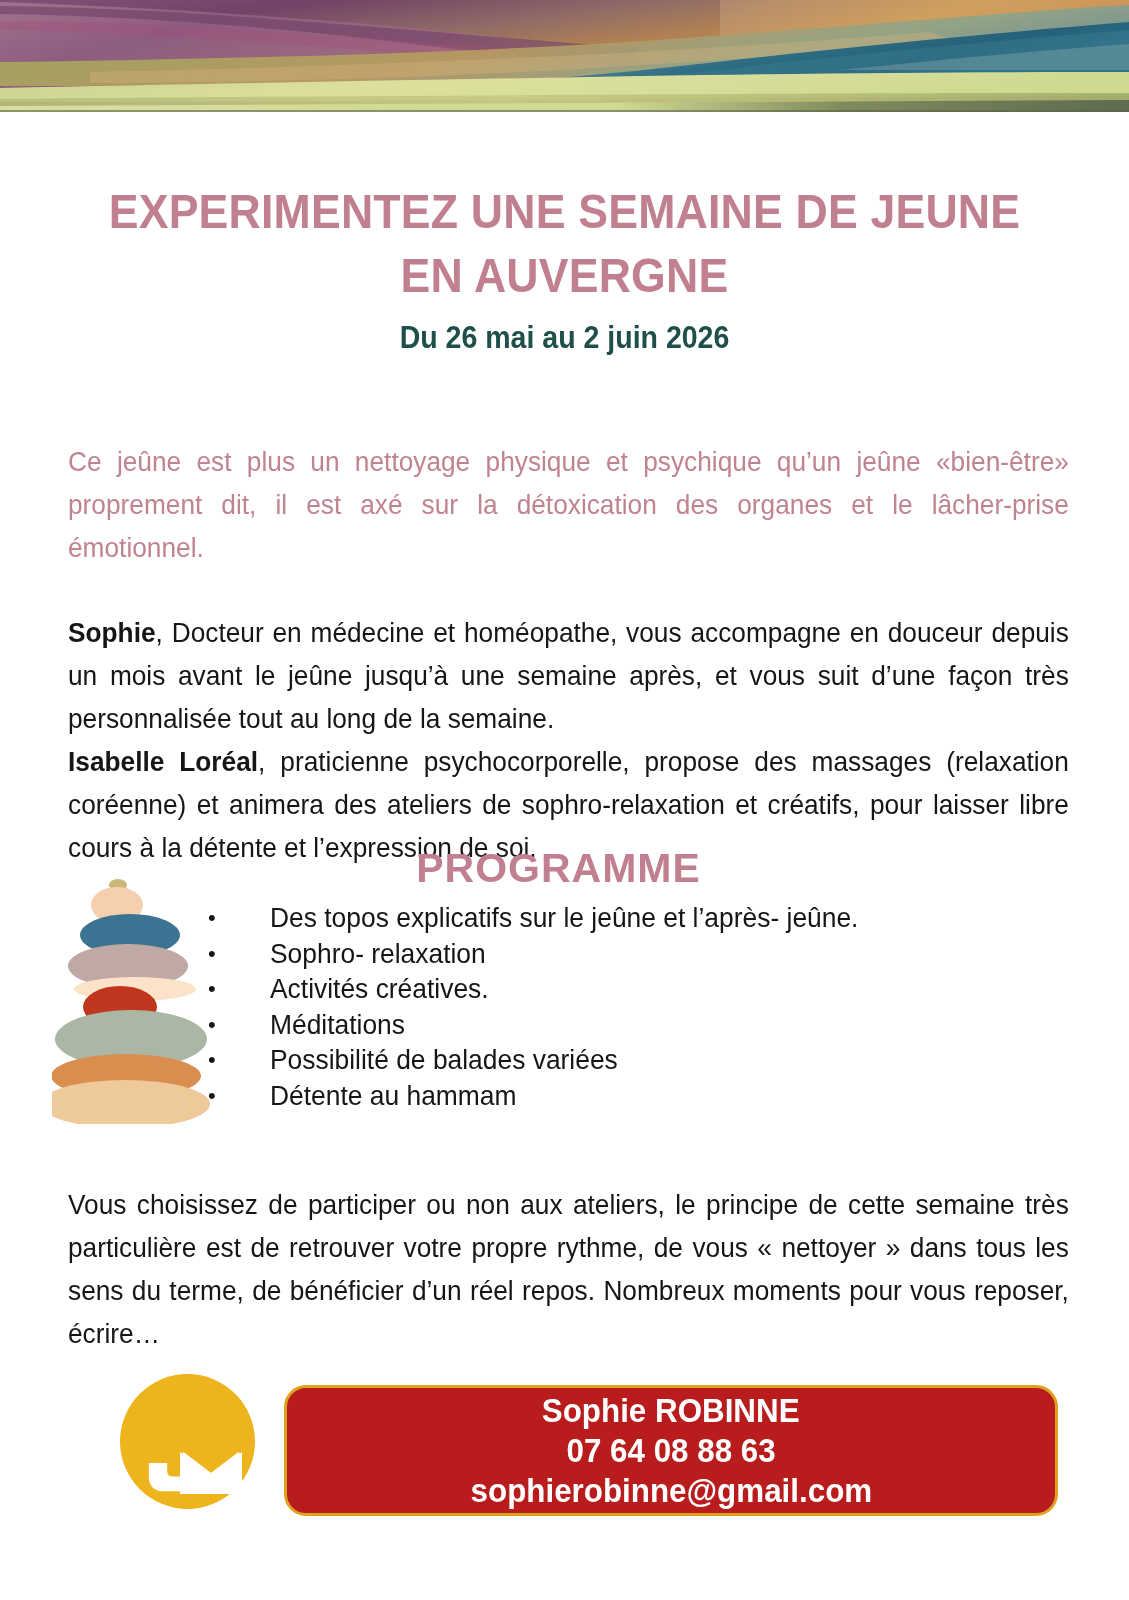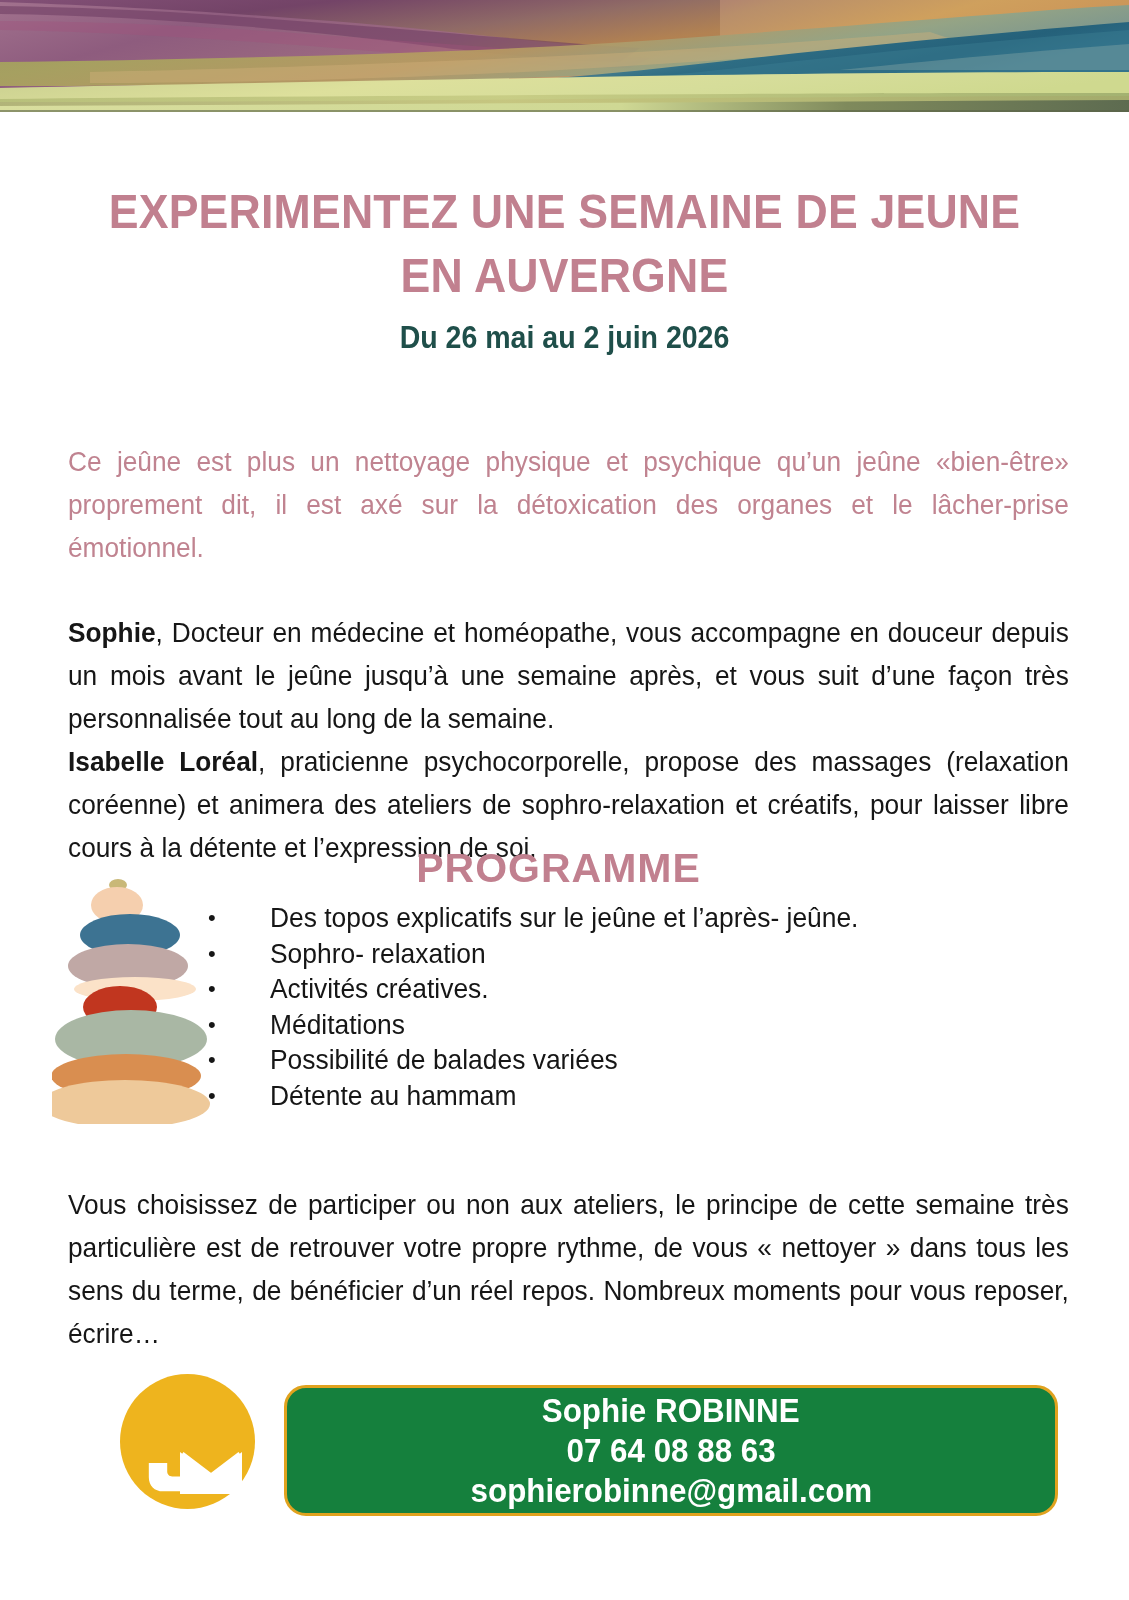--- a/index.html
+++ b/index.html
@@ -139,21 +139,21 @@
     left: 120px; top: 1374px;
     width: 135px; height: 135px;
   }
   .contact-icon svg { display: block; }
 
   .contact-banner {
     position: absolute;
     left: 284px; top: 1385px;
     width: 774px;
     height: 131px;
-    background: #15803d;
+    background: #b91c1c;
     border: 3px solid #e0a21e;
     border-radius: 22px;
     box-sizing: border-box;
     display: flex;
     flex-direction: column;
     align-items: center;
     justify-content: center;
   }
   .contact-banner div {
     font-family: "Liberation Sans Narrow", "Liberation Sans", sans-serif;

